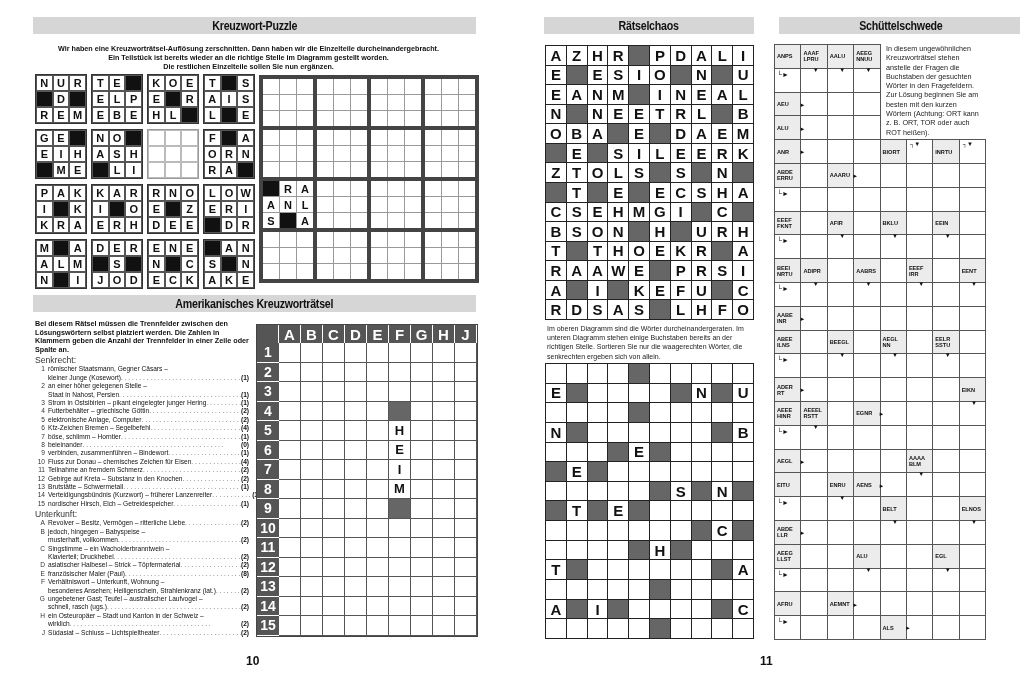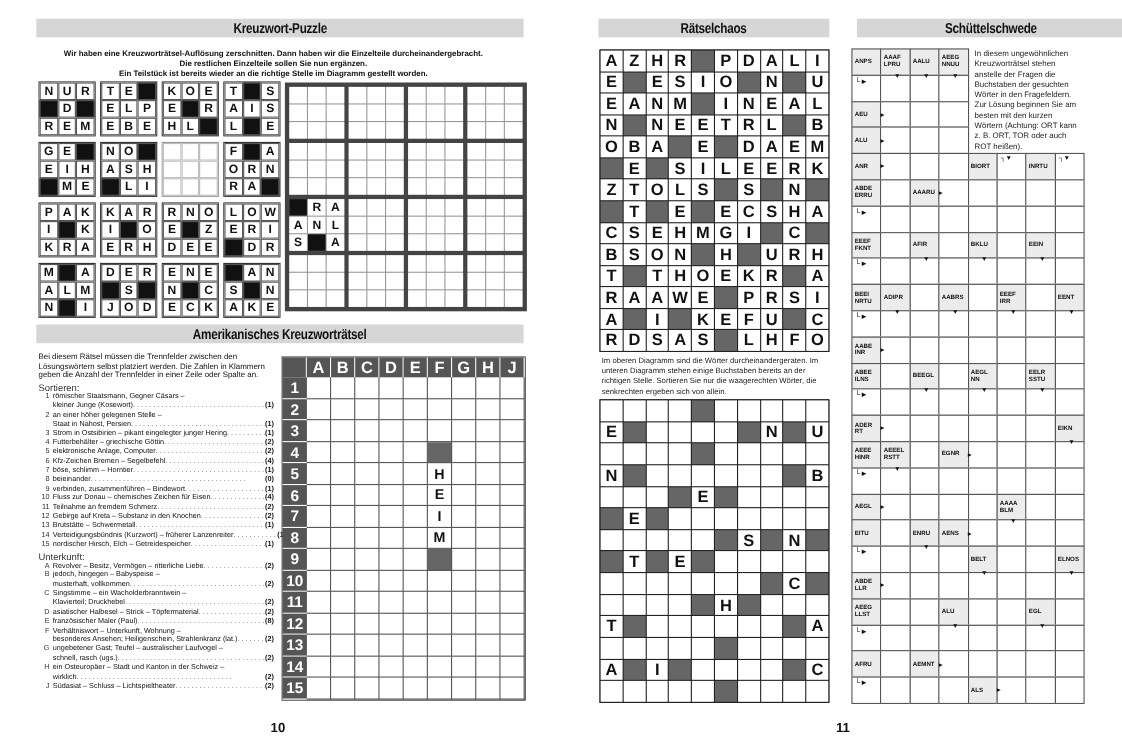--- a/index.html
+++ b/index.html
@@ -13,21 +13,21 @@
 .piece{display:grid;grid-template-columns:repeat(3,1fr);grid-template-rows:repeat(3,1fr);border:1px solid #333}
 .pc{border:0.5px solid #555;font-weight:bold;font-size:11px;display:flex;align-items:center;justify-content:center;background:#fff}
 .pc.b{background:#111}
 
 .biggrid{background:#444;padding:4px;display:grid;grid-template-columns:repeat(4,1fr);grid-template-rows:repeat(4,1fr);gap:4px}
 .bg-block{display:grid;grid-template-columns:repeat(3,1fr);grid-template-rows:repeat(3,1fr);background:#999;gap:1px}
 .bgc{background:#fff;font-weight:bold;font-size:11px;display:flex;align-items:center;justify-content:center}
 .bgc.b{background:#111}
 
 .amtext{font-size:6.6px;line-height:8.4px}
-.amtext .lead{font-weight:normal;font-size:7.2px;line-height:8.6px}
+.amtext .lead{font-weight:bold;font-size:7.2px;line-height:8.6px}
 .amtext h4{font-size:8.6px;font-weight:normal;color:#333;margin-top:1px;line-height:10px}
 .clue{display:flex;padding-left:1px}
 .clue .n{width:9px;text-align:right;margin-right:3px;flex:none;color:#333}
 .clue .t{flex:1}
 .clue .t .row{display:flex}
 .clue .t .row .dots{flex:1;overflow:hidden;white-space:nowrap;color:#555}
 .amgrid{display:grid;grid-template-columns:22px repeat(9,22px);grid-template-rows:18px repeat(15,19.5px);border:1px solid #444}
 .amh{background:#555;color:#fff;font-weight:bold;font-size:15px;display:flex;align-items:center;justify-content:center;border-right:1px solid #fff}
 .amr{background:#555;color:#fff;font-weight:bold;font-size:14px;display:flex;align-items:center;justify-content:center;border-bottom:1px solid #fff}
 .amc{border-right:1px solid #555;border-bottom:1px solid #555;font-weight:bold;font-size:13px;display:flex;align-items:center;justify-content:center}
@@ -42,22 +42,22 @@
 .sc .arr{position:absolute;font-size:6px;color:#111}
 .schtext{font-size:7.2px;line-height:9.3px;color:#222}
 .pgn{font-weight:bold;font-size:12px}
 </style>
 </head>
 <body>
 
 <div class="abs hdr" style="left:33px;top:17px;width:443px"><span>Kreuzwort-Puzzle</span></div>
 <div class="abs intro" style="left:27px;top:44px;width:443px">
   <div>Wir haben eine Kreuzworträtsel-Auflösung zerschnitten. Dann haben wir die Einzelteile durcheinandergebracht.</div>
+  <div>Ein Teilstück ist bereits wieder an die richtige Stelle im Diagramm gestellt worden.</div>
   <div>Die restlichen Einzelteile sollen Sie nun ergänzen.</div>
-  <div>Ein Teilstück ist bereits wieder an die richtige Stelle im Diagramm gestellt worden.</div>
 </div>
 <div class="abs pieces" id="pieces" style="left:35px;top:74px">
     <div class="piece">
       <div class="pc">N</div>
       <div class="pc">U</div>
       <div class="pc">R</div>
       <div class="pc b"></div>
       <div class="pc">D</div>
       <div class="pc b"></div>
       <div class="pc">R</div>
@@ -405,21 +405,21 @@
       <div class="bgc"></div>
       <div class="bgc"></div>
       <div class="bgc"></div>
       <div class="bgc"></div>
     </div>
   </div>
 
 <div class="abs hdr" style="left:33px;top:295px;width:443px"><span>Amerikanisches Kreuzworträtsel</span></div>
 <div class="abs amtext" style="left:35px;top:320px;width:214px">
   <div class="lead">Bei diesem Rätsel müssen die Trennfelder zwischen den Lösungswörtern selbst platziert werden. Die Zahlen in Klammern geben die Anzahl der Trennfelder in einer Zeile oder Spalte an.</div>
-  <h4>Sortieren:</h4>
+  <h4>Senkrecht:</h4>
   <div id="across">
       <div class="clue">
         <span class="n">1</span>
         <div class="t">
           <div class="row">
             <span>römischer Staatsmann, Gegner Cäsars –</span>
           </div>
           <div class="row">
             <span>kleiner Junge (Kosewort)</span>
             <span class="dots"> . . . . . . . . . . . . . . . . . . . . . . . . . . . . . . . . . . . . . . .</span>

